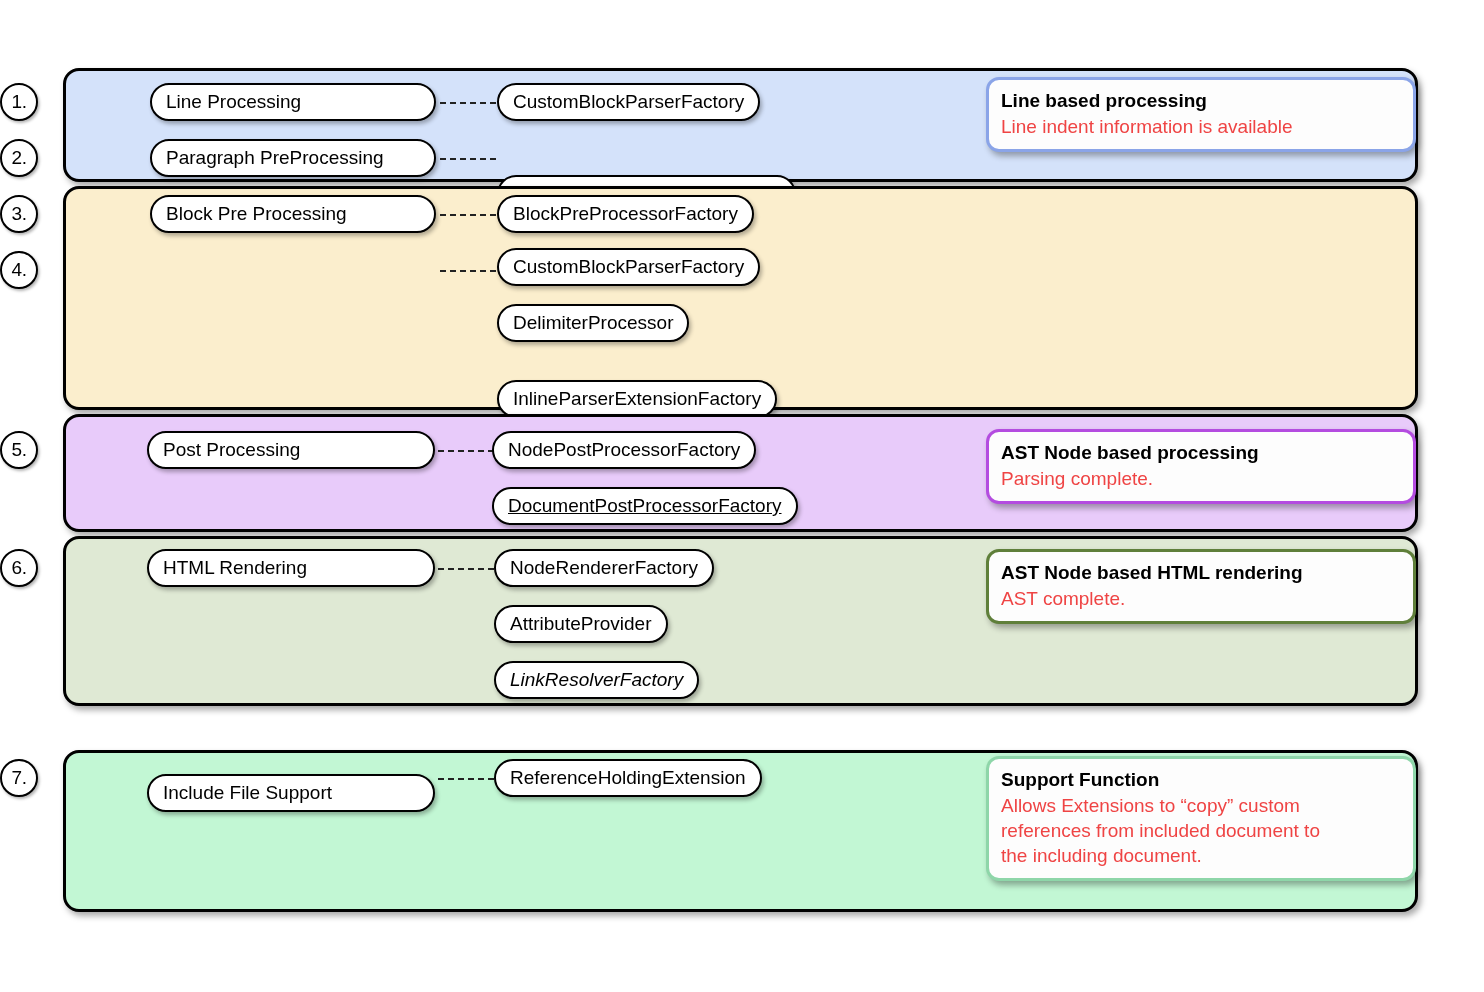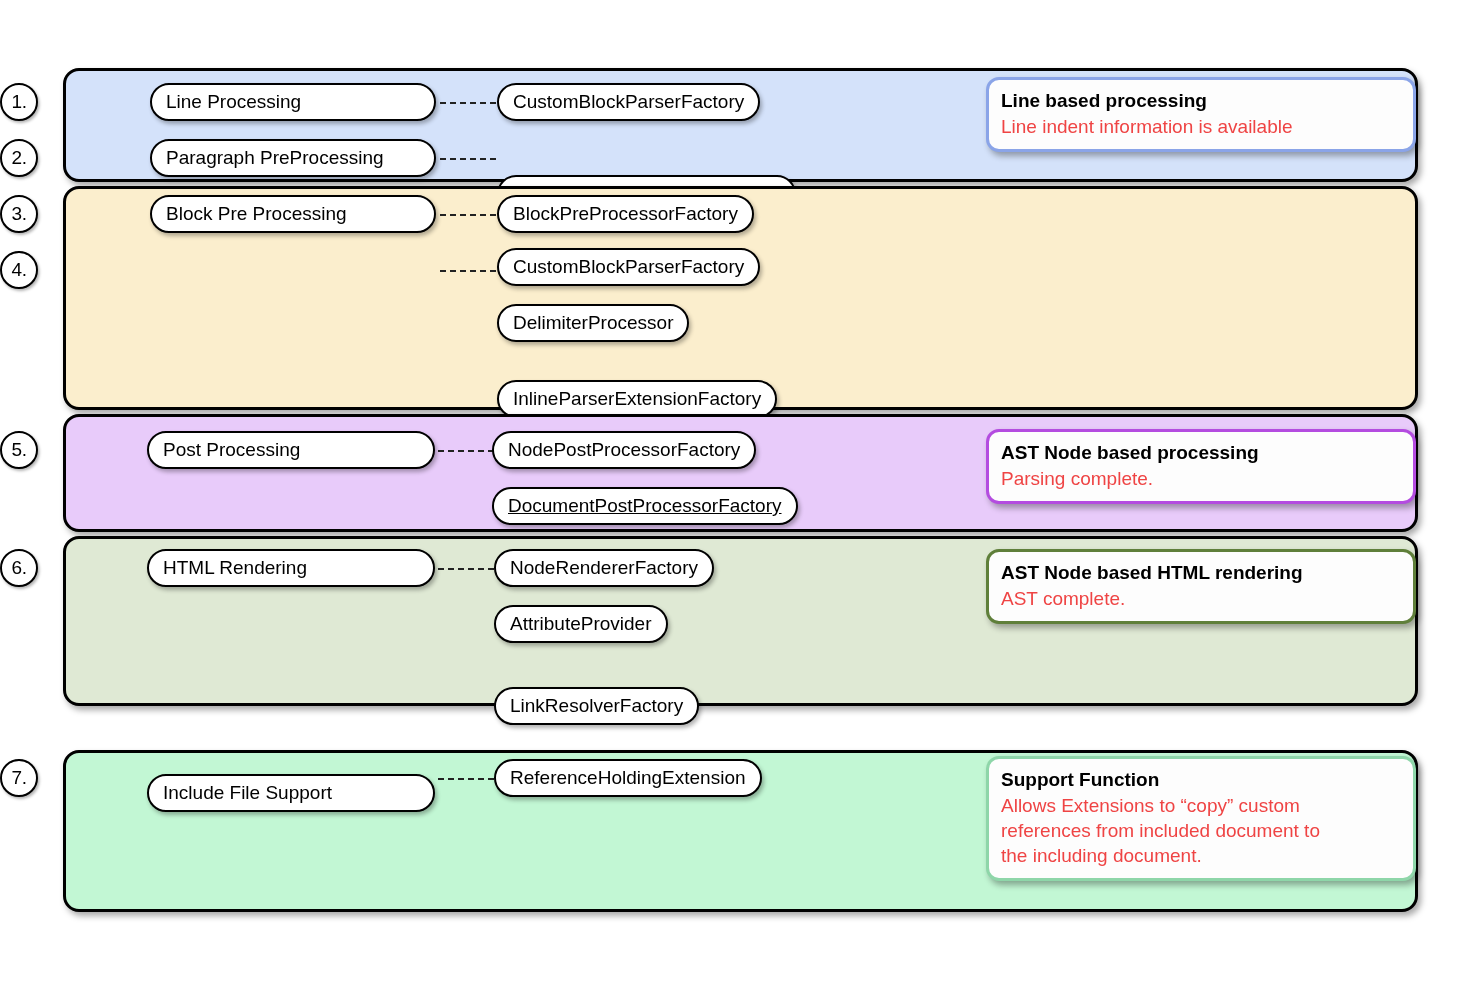--- a/index.html
+++ b/index.html
@@ -169,21 +169,21 @@
 
   <div class="band band-sage"></div>
 
   <div class="num-circle" style="top:549px;">6.</div>
   <div class="pill pill-left" style="left:147px; width:288px; top:549px;">HTML Rendering</div>
   <div class="connector" style="left:438px; top:568px;"></div>
   <div class="pill pill-right" style="left:494px; top:549px;">NodeRendererFactory</div>
 
   <div class="pill pill-right" style="left:494px; top:605px;">AttributeProvider</div>
 
-  <div class="pill pill-right" style="left:494px; top:687px;">LinkResolverFactory</div>
+  <div class="pill pill-right" style="left:494px; top:661px;font-style:italic;">LinkResolverFactory</div>
 
   <div class="callout co-green" style="top:549px;">
     <div class="co-title">AST Node based HTML rendering</div>
     <div class="co-line">AST complete.</div>
   </div>
 
   <div class="band band-mint"></div>
 
   <div class="num-circle" style="top:759px;">7.</div>
   <div class="pill pill-left" style="left:147px; width:288px; top:774px;">Include File Support</div>

